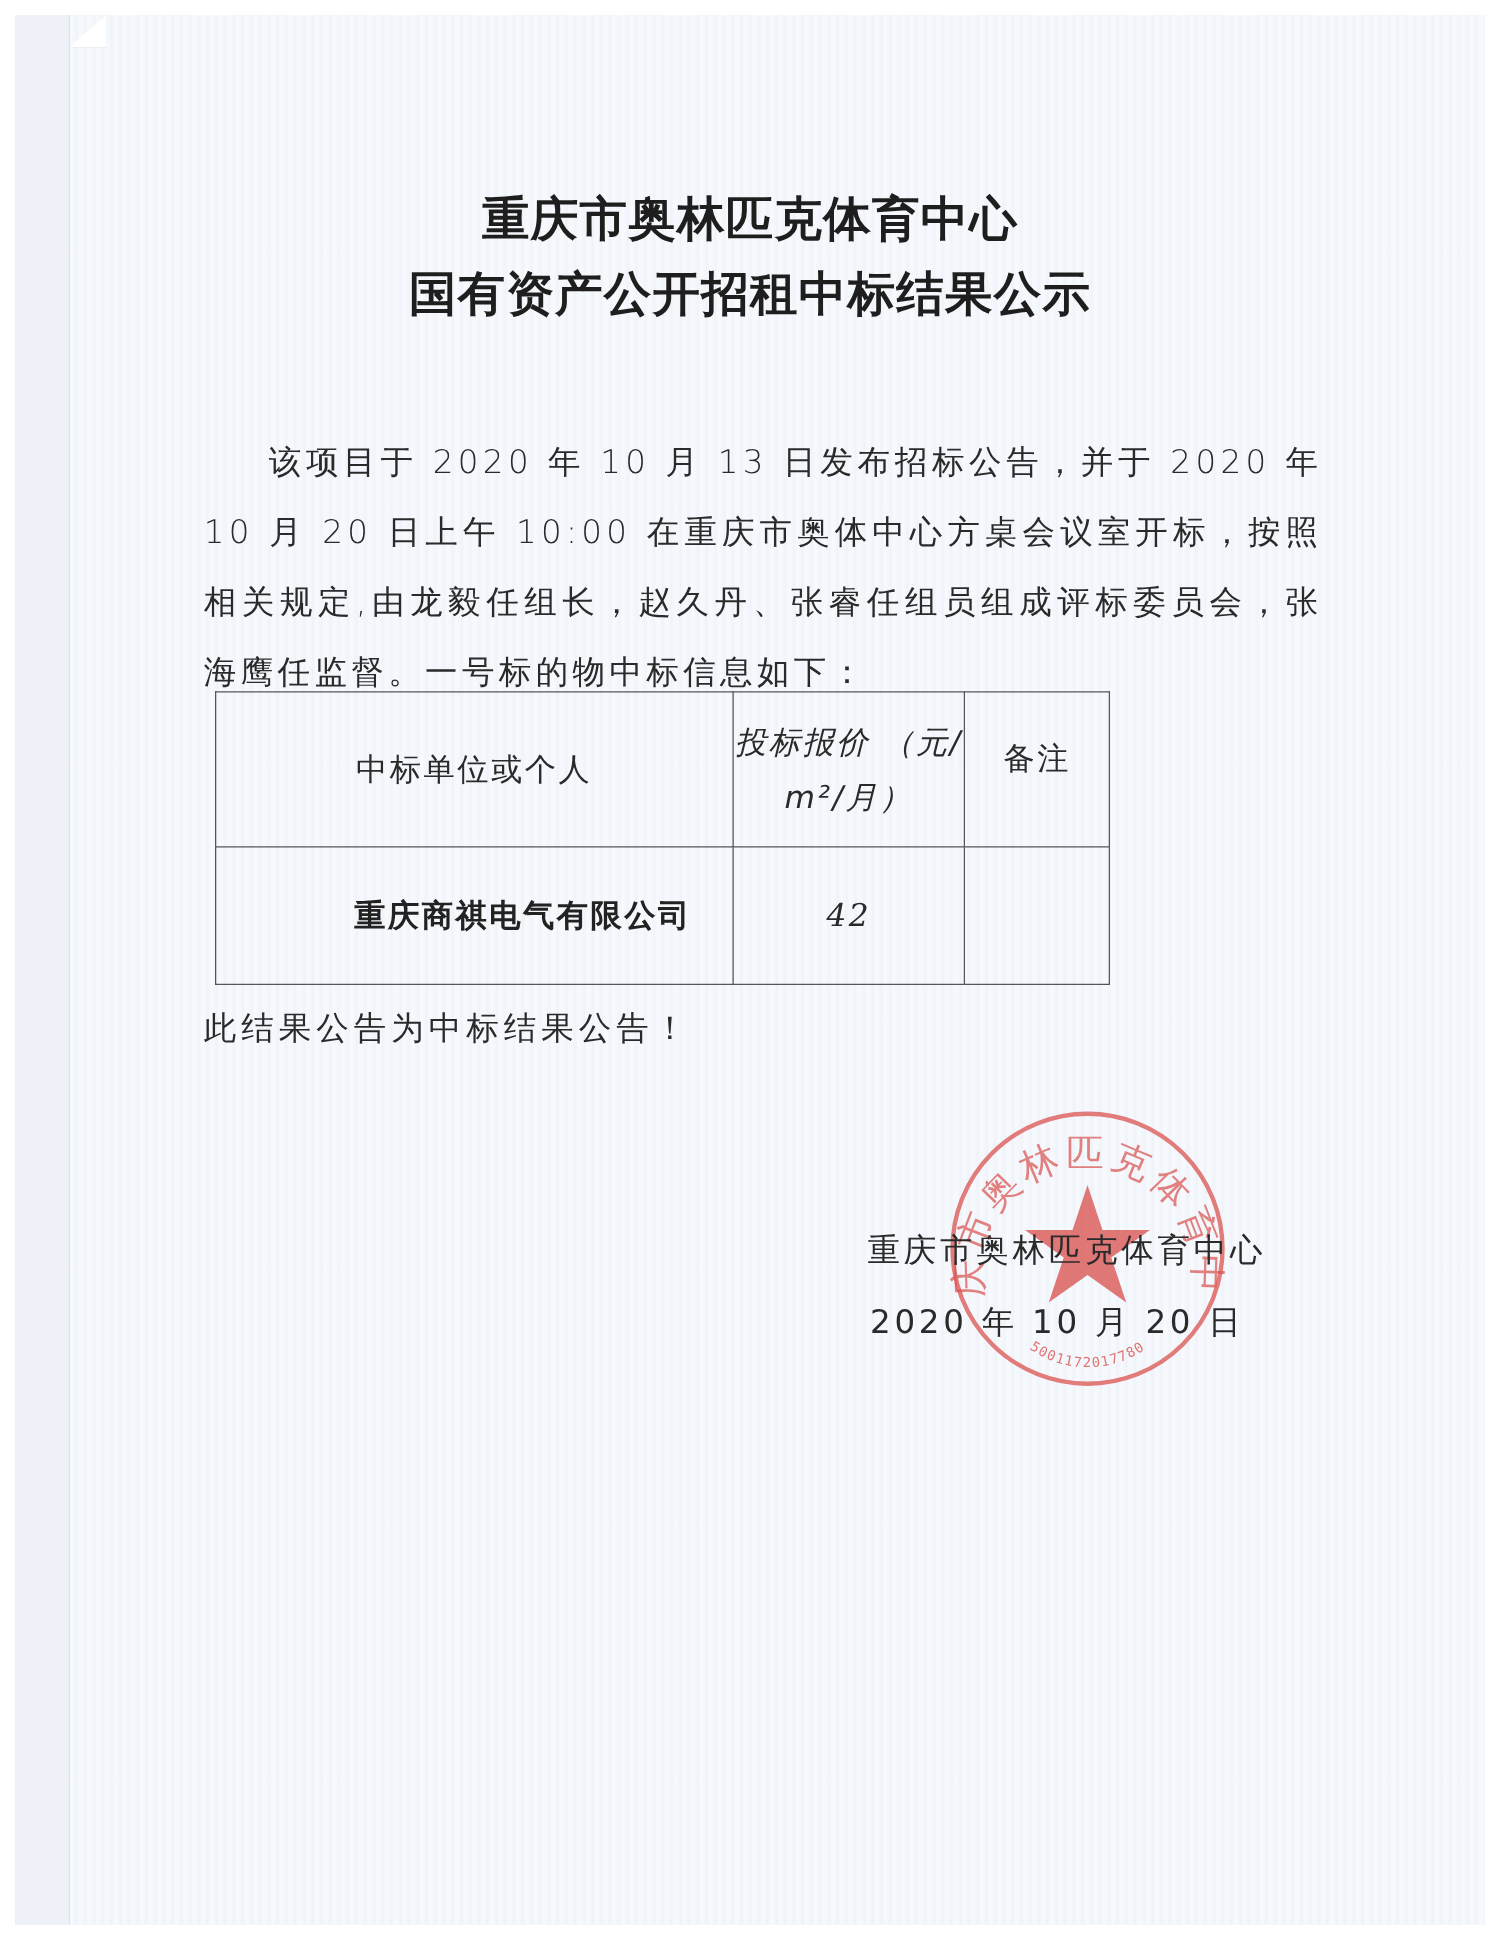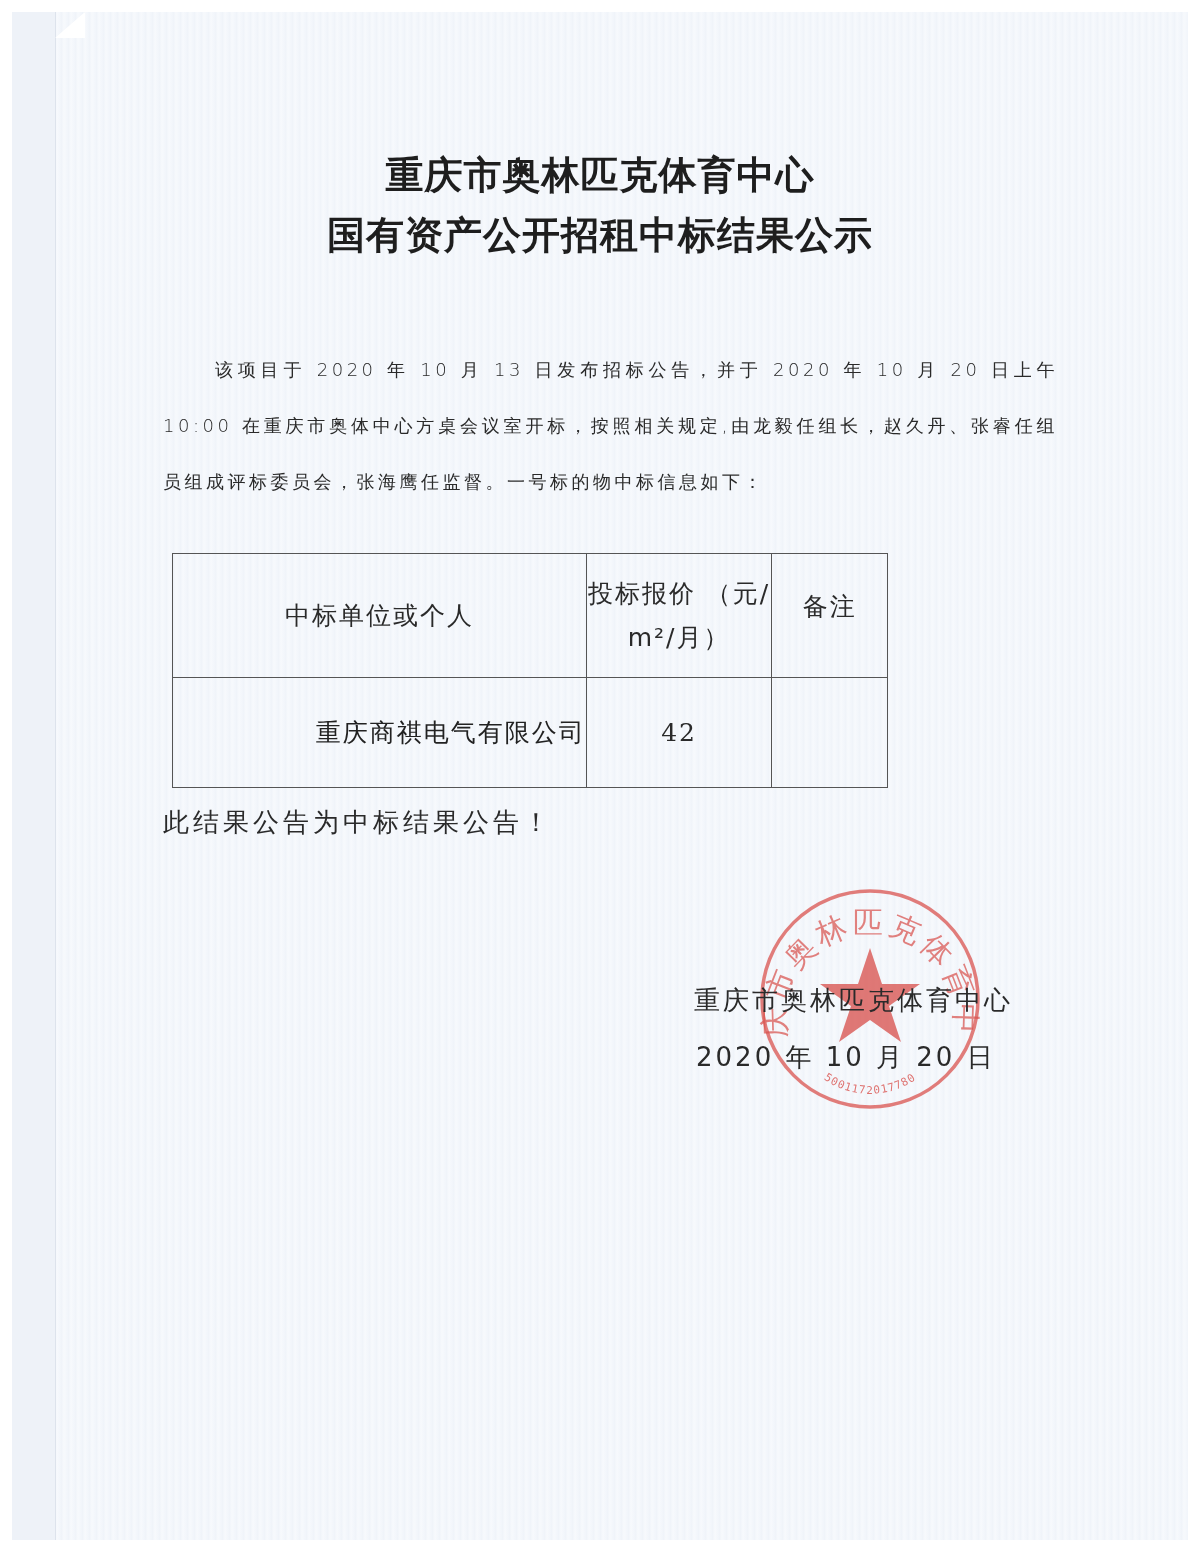--- a/index.html
+++ b/index.html
@@ -56,21 +56,21 @@
       letter-spacing: 1px;
     }
     .title.line1 { top: 150px; }
     .title.line2 { top: 210px; }
 
     .body-para {
       position: absolute;
       left: 163px;
       top: 342px;
       width: 895px;
-      font-size: 18px;
+      font-size: 26px;
       line-height: 56px;
       letter-spacing: 3.5px;
       text-align: justify;
       text-indent: 52px;
       color: #2a2a2a;
       font-family: "DejaVu Sans", "Liberation Sans", sans-serif;
       font-weight: 300;
     }
 
     .result-table {
@@ -87,28 +87,28 @@
       border: 1.5px solid #555;
       text-align: center;
       font-weight: normal;
       font-size: 25px;
       letter-spacing: 2px;
       padding: 0;
     }
     .result-table .hdr-row { height: 124px; }
     .result-table .data-row { height: 110px; }
     .result-table .col1 { width: 484px; }
-    .result-table .col2 { width: 243px; line-height: 44px; vertical-align: middle; }
+    .result-table .col2 { width: 243px; line-height: 44px; vertical-align: middle; font-style: italic; }
     .result-table .col3 { width: 157px; vertical-align: top; padding-top: 36px; }
     .result-table .company {
-      font-weight: normal;
+      font-weight: bold;
       font-size: 25px;
       letter-spacing: 2px;
       color: #222;
-      text-align: right;
+      text-align: center;
       padding-left: 78px;
     }
     .result-table .price {
       font-family: "DejaVu Serif", "Liberation Serif", serif;
       font-size: 25px;
     }
 
     .closing {
       position: absolute;
       left: 163px;

